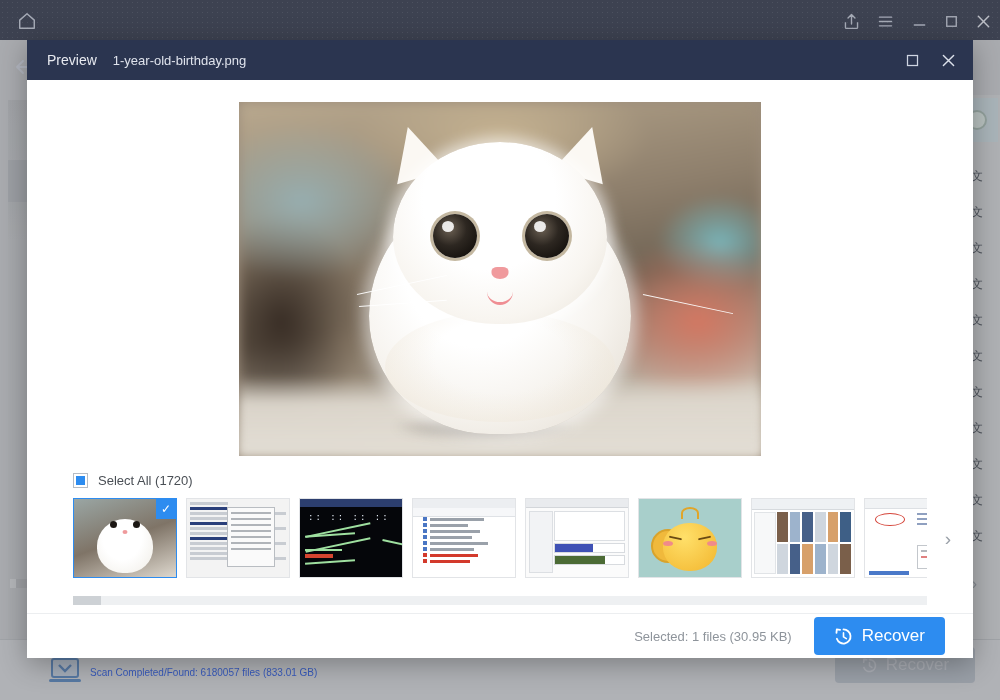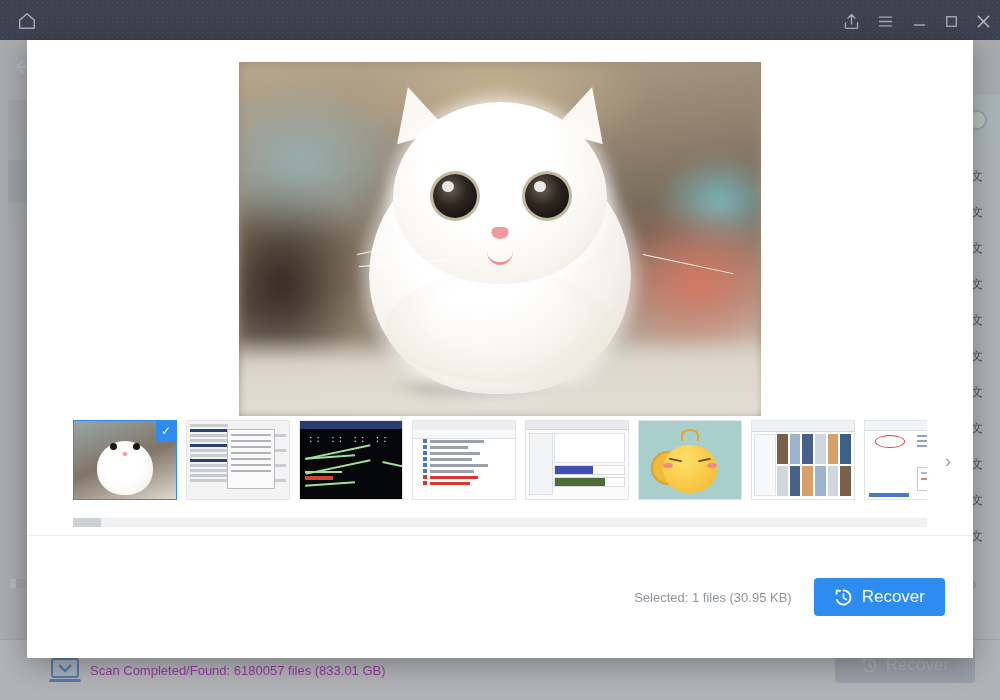--- a/index.html
+++ b/index.html
@@ -125,22 +125,22 @@
     width: 1000px; height: 60px;
     background: #c9ccd0;
     border-top: 1px solid #b2b6ba;
   }
   .bg-status-icon {
     position: absolute; left: 48px; bottom: 16px;
     width: 34px; height: 26px;
   }
   .bg-status-text {
     position: absolute; left: 90px; bottom: 22px;
-    font-size: 13px;
-    color: #a21caf;
+    font-size: 10px;
+    color: #1d4ed8;
     white-space: nowrap;
   }
   .bg-recover-ghost {
     position: absolute; right: 25px; bottom: 17px;
     width: 140px; height: 36px;
     border-radius: 4px;
     background: #a8b0bb;
     color: #c3c8d0;
     display: flex; align-items: center; justify-content: center;
     gap: 8px;
@@ -688,20 +688,34 @@
       <svg width="24" height="24" viewBox="0 0 24 24">
         <path d="M20 12 H5 M11 6 L5 12 L11 18" fill="none" stroke="#cdd3e0" stroke-width="1.8" stroke-linecap="round" stroke-linejoin="round"></path>
       </svg>
     </div>
   </div>
 
   <div class="dim"></div>
 
   <div class="dialog">
 
+    <div class="dlg-header">
+      <span class="dlg-title">Preview</span>
+      <span class="dlg-filename">1-year-old-birthday.png</span>
+      <div class="dlg-btn dlg-max">
+        <svg width="15" height="15" viewBox="0 0 18 18">
+          <rect x="3" y="3" width="12" height="12" fill="none" stroke="#cfd5e2" stroke-width="1.5"></rect>
+        </svg>
+      </div>
+      <div class="dlg-btn dlg-close">
+        <svg width="17" height="17" viewBox="0 0 20 20">
+          <path d="M4 4 L16 16 M16 4 L4 16" stroke="#dbe0ea" stroke-width="1.7" stroke-linecap="round"></path>
+        </svg>
+      </div>
+    </div>
 
     <div class="dlg-body">
 
       <div class="preview-area">
         <div class="photo">
           <div class="ph-bg"></div>
           <div class="ph-floor"></div>
           <div class="ph-shadow"></div>
           <div class="cat-body"></div>
           <div class="fluff"></div>
@@ -711,20 +725,26 @@
           <div class="eye eye-l"></div>
           <div class="eye eye-r"></div>
           <div class="nose"></div>
           <div class="mouth"></div>
           <div class="whisker w1"></div>
           <div class="whisker w2"></div>
           <div class="whisker w3"></div>
         </div>
       </div>
 
+      <div class="select-all-row">
+        <span class="checkbox-partial">
+            <i></i>
+          </span>
+        <span class="select-all-label">Select All (1720)</span>
+      </div>
 
       <div class="thumb-strip-wrap">
         <div class="thumb-strip">
 
           <div class="thumb selected t-cat">
             <div class="mini-cat"></div>
             <div class="mini-eye l"></div>
             <div class="mini-eye r"></div>
             <div class="mini-nose"></div>
             <div class="thumb-check">✓</div>

